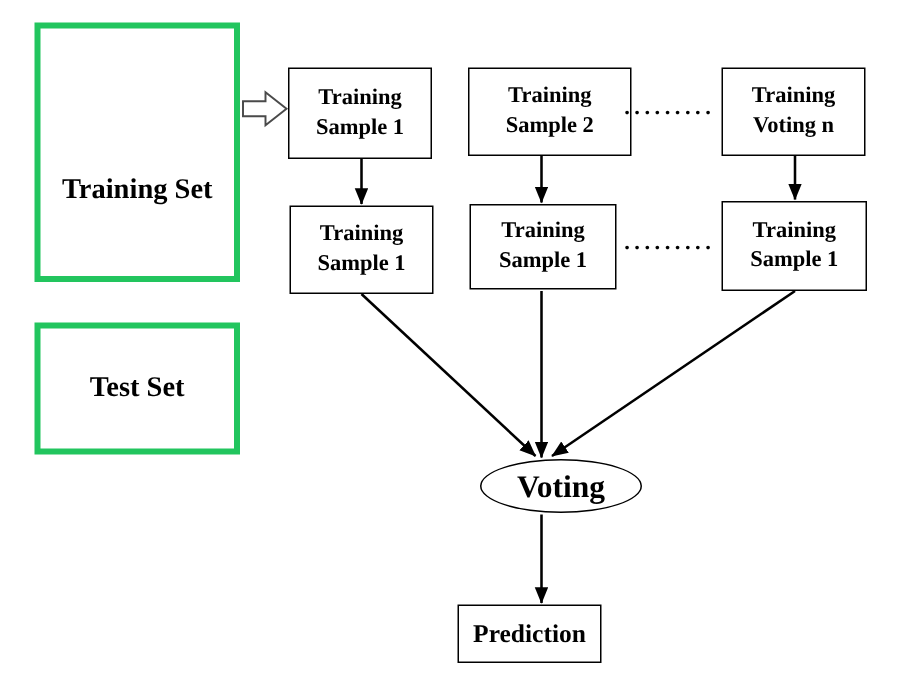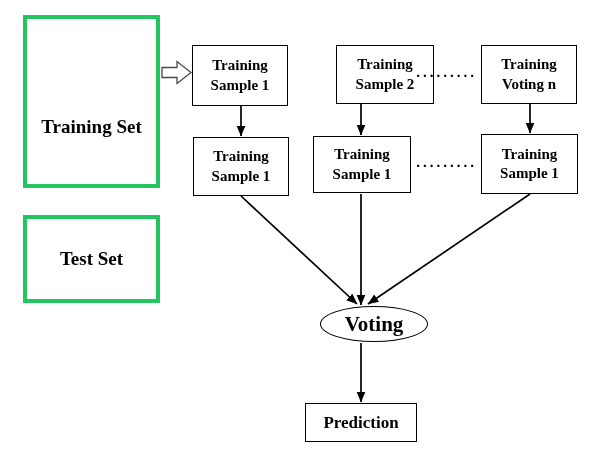--- a/index.html
+++ b/index.html
@@ -11,36 +11,36 @@
   .wires{position:absolute;left:0;top:0;width:600px;height:451px;pointer-events:none;}
   .node{
     position:absolute;display:flex;align-items:center;justify-content:center;
     text-align:center;box-sizing:border-box;background:#ffffff;
   }
   .set-box{border:4px solid #22c55e;font-size:19px;}
   #training-set{left:23px;top:15px;width:137px;height:173px;padding-top:50px;}
   #test-set{left:23px;top:215px;width:137px;height:88px;padding-top:0;}
   .sample-box{border:1.5px solid #000000;font-size:15px;line-height:1.3;padding:12px;}
   #ts1-top{left:192px;top:45px;width:96px;height:61px;}
-  #ts2-top{left:312px;top:45px;width:98px;height:59px;margin-left:24px;}
+  #ts2-top{left:312px;top:45px;width:109px;height:59px;}
   #tsn-top{left:481px;top:45px;width:96px;height:59px;}
   #ts1-bot{left:193px;top:137px;width:96px;height:59px;}
   #ts2-bot{left:313px;top:136px;width:98px;height:57px;}
   #tsn-bot{left:481px;top:134px;width:97px;height:60px;}
   .dots{
     position:absolute;display:flex;align-items:center;justify-content:center;
     font-size:15px;letter-spacing:3px;color:#000;
   }
   #dots-row1{left:412px;top:45px;width:69px;height:55px;}
   #dots-row2{left:412px;top:136px;width:69px;height:53px;}
   #voting{
     left:320px;top:306px;width:108px;height:36px;
     border:1.4px solid #000000;border-radius:50%;font-size:21px;
   }
-  #prediction{left:305px;top:403px;width:112px;height:39px;border:1.5px solid #000000;font-size:17px;align-items:center;}
+  #prediction{left:305px;top:403px;width:96px;height:39px;border:1.5px solid #000000;font-size:17px;align-items:center;}
 </style>
 </head>
 <body>
 
 <div class="canvas">
 
   <svg class="wires" viewBox="0 0 600 451" xmlns="http://www.w3.org/2000/svg">
     <defs>
       <marker id="ah" markerUnits="userSpaceOnUse" markerWidth="12" markerHeight="10" refX="10.5" refY="4.5" orient="auto">
         <path d="M0,0 L11,4.5 L0,9 Z" fill="#000000"></path>

